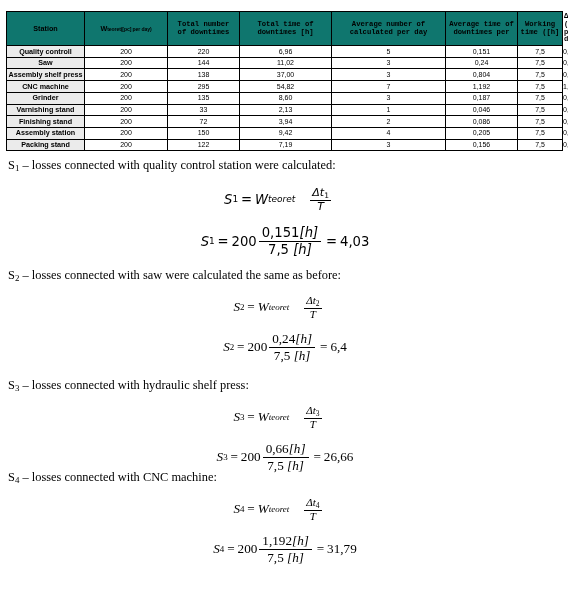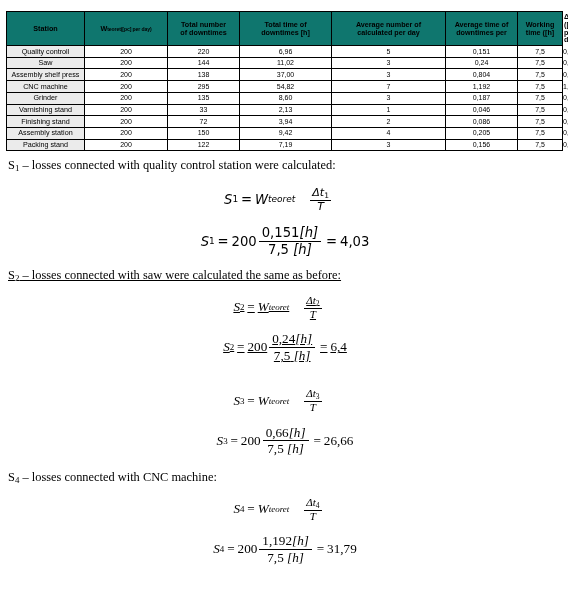--- a/index.html
+++ b/index.html
@@ -46,34 +46,34 @@
     padding: 1px 1px;
   }
   table.data-table tbody td {
     height: 10.7px;
     font-size: 7px;
     background: #ffffff;
     font-weight: normal;
   }
   table.data-table tbody td.station-cell {
     background: #ebebeb;
-    font-weight: normal;
+    font-weight: bold;
     font-size: 7.2px;
   }
   .hdr-sub {
     font-size: 5.1px;
     font-weight: bold;
     vertical-align: baseline;
     letter-spacing: -0.1px;
   }
   .hdr-w {
     font-size: 7.2px;
     font-weight: bold;
   }
-  .hdr-line { display: block; }
+  .hdr-line { display: block; font-family: Liberation Mono, monospace; }
 
   
   col.c-station { width: 78px; }
   col.c-wteoret { width: 83px; }
   col.c-total-num { width: 72px; }
   col.c-total-time { width: 92px; }
   col.c-avg-num { width: 114px; }
   col.c-avg-time { width: 72px; }
   col.c-working { width: 45px; }
   col.c-dt { width: 0px; }
@@ -341,21 +341,21 @@
           <span class="num-lit">200</span>
           <span class="frac">
             <span class="fr-num"><span class="num-lit">0,151</span><span class="unit">[h]</span></span>
             <span class="fr-den"><span class="num-lit">7,5</span>&nbsp;<span class="unit">[h]</span></span>
           </span>
           <span class="op">=</span>
           <span class="num-lit">4,03</span>
         </div>
       </div>
     </div>
-    <div class="section" style="top: 268px; text-decoration: underline;">
+    <div class="section" style="top: 268px;">
       <div class="lead"><span class="sym">S</span><span class="sub">2</span><span> – losses connected with saw were calculated the same as before:</span></div>
       <div class="eq-row" style="margin-top: 10px;">
         <div class="eq math-b">
           <span class="varname">S</span>
           <span class="msub-up">2</span>
           <span class="op">=</span>
           <span class="varname">W</span>
           <span class="msub">teoret</span>
           <span class="frac small">
             <span class="fr-num"><span class="varname">Δt</span><span class="msub-up">2</span></span>
@@ -372,20 +372,21 @@
           <span class="frac">
             <span class="fr-num"><span class="num-lit">0,24</span><span class="unit">[h]</span></span>
             <span class="fr-den"><span class="num-lit">7,5</span>&nbsp;<span class="unit">[h]</span></span>
           </span>
           <span class="op">=</span>
           <span class="num-lit">6,4</span>
         </div>
       </div>
     </div>
     <div class="section" style="top: 378px;">
+      <div class="lead"><span class="sym">S</span><span class="sub">3</span><span> – losses connected with hydraulic shelf press:</span></div>
       <div class="eq-row" style="margin-top: 10px;">
         <div class="eq math-b">
           <span class="varname">S</span>
           <span class="msub-up">3</span>
           <span class="op">=</span>
           <span class="varname">W</span>
           <span class="msub">teoret</span>
           <span class="frac small">
             <span class="fr-num"><span class="varname">Δt</span><span class="msub-up">3</span></span>
             <span class="fr-den varname">T</span>

